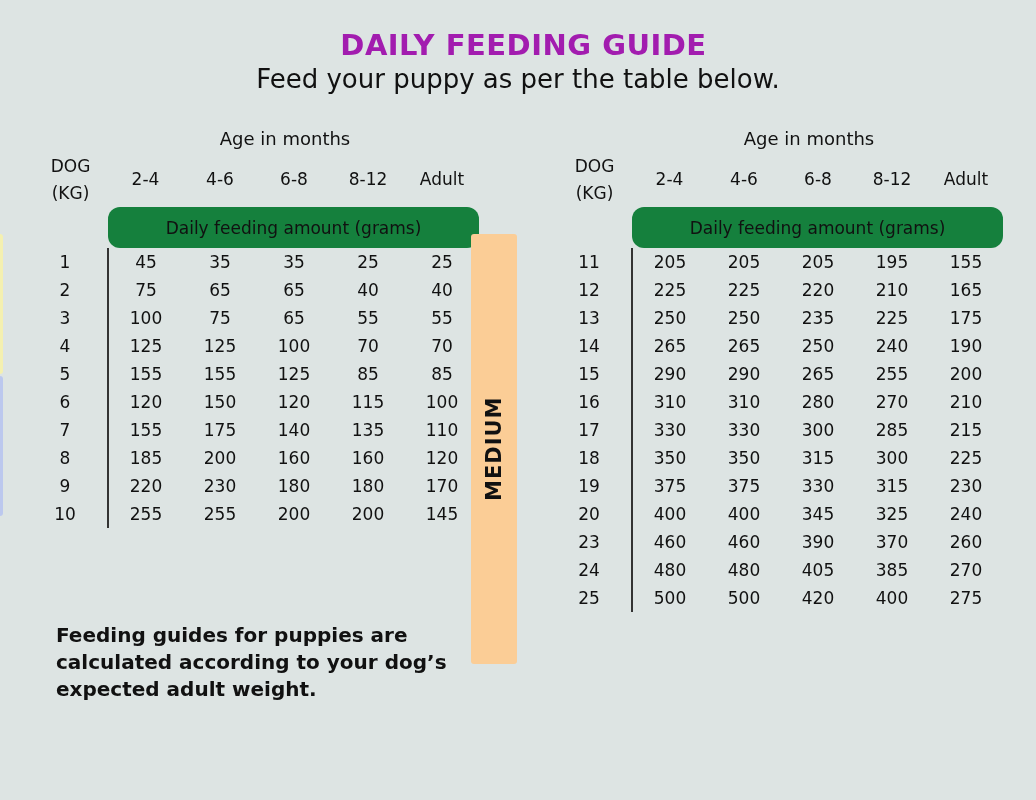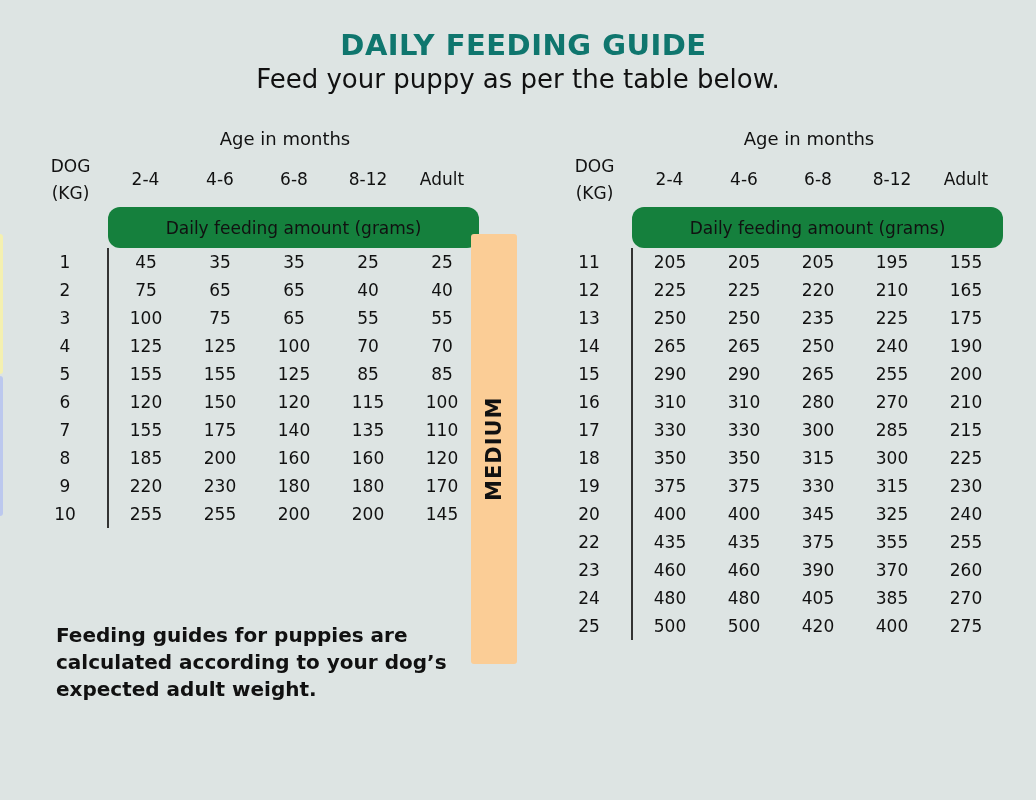--- a/index.html
+++ b/index.html
@@ -14,21 +14,21 @@
     color: #1a1a1a;
     overflow: hidden;
     position: relative;
   }
   .title {
     text-align: center;
     font-size: 29px;
     font-weight: bold;
     letter-spacing: 0.5px;
     margin-top: 28px;
-    color: #0f766e;
+    color: #a21caf;
     padding-left: 11px;
   }
   .subtitle {
     text-align: center;
     font-size: 26px;
     font-weight: normal;
     margin-top: 2px;
     color: #111;
   }
   .tables {
@@ -338,28 +338,20 @@
           </tr>
       <tr>
             <td class="kg-cell">20</td>
             <td class="val-cell">400</td>
             <td class="val-cell">400</td>
             <td class="val-cell">345</td>
             <td class="val-cell">325</td>
             <td class="val-cell">240</td>
           </tr>
       <tr>
-            <td class="kg-cell">22</td>
-            <td class="val-cell">435</td>
-            <td class="val-cell">435</td>
-            <td class="val-cell">375</td>
-            <td class="val-cell">355</td>
-            <td class="val-cell">255</td>
-          </tr>
-      <tr>
             <td class="kg-cell">23</td>
             <td class="val-cell">460</td>
             <td class="val-cell">460</td>
             <td class="val-cell">390</td>
             <td class="val-cell">370</td>
             <td class="val-cell">260</td>
           </tr>
       <tr>
             <td class="kg-cell">24</td>
             <td class="val-cell">480</td>

